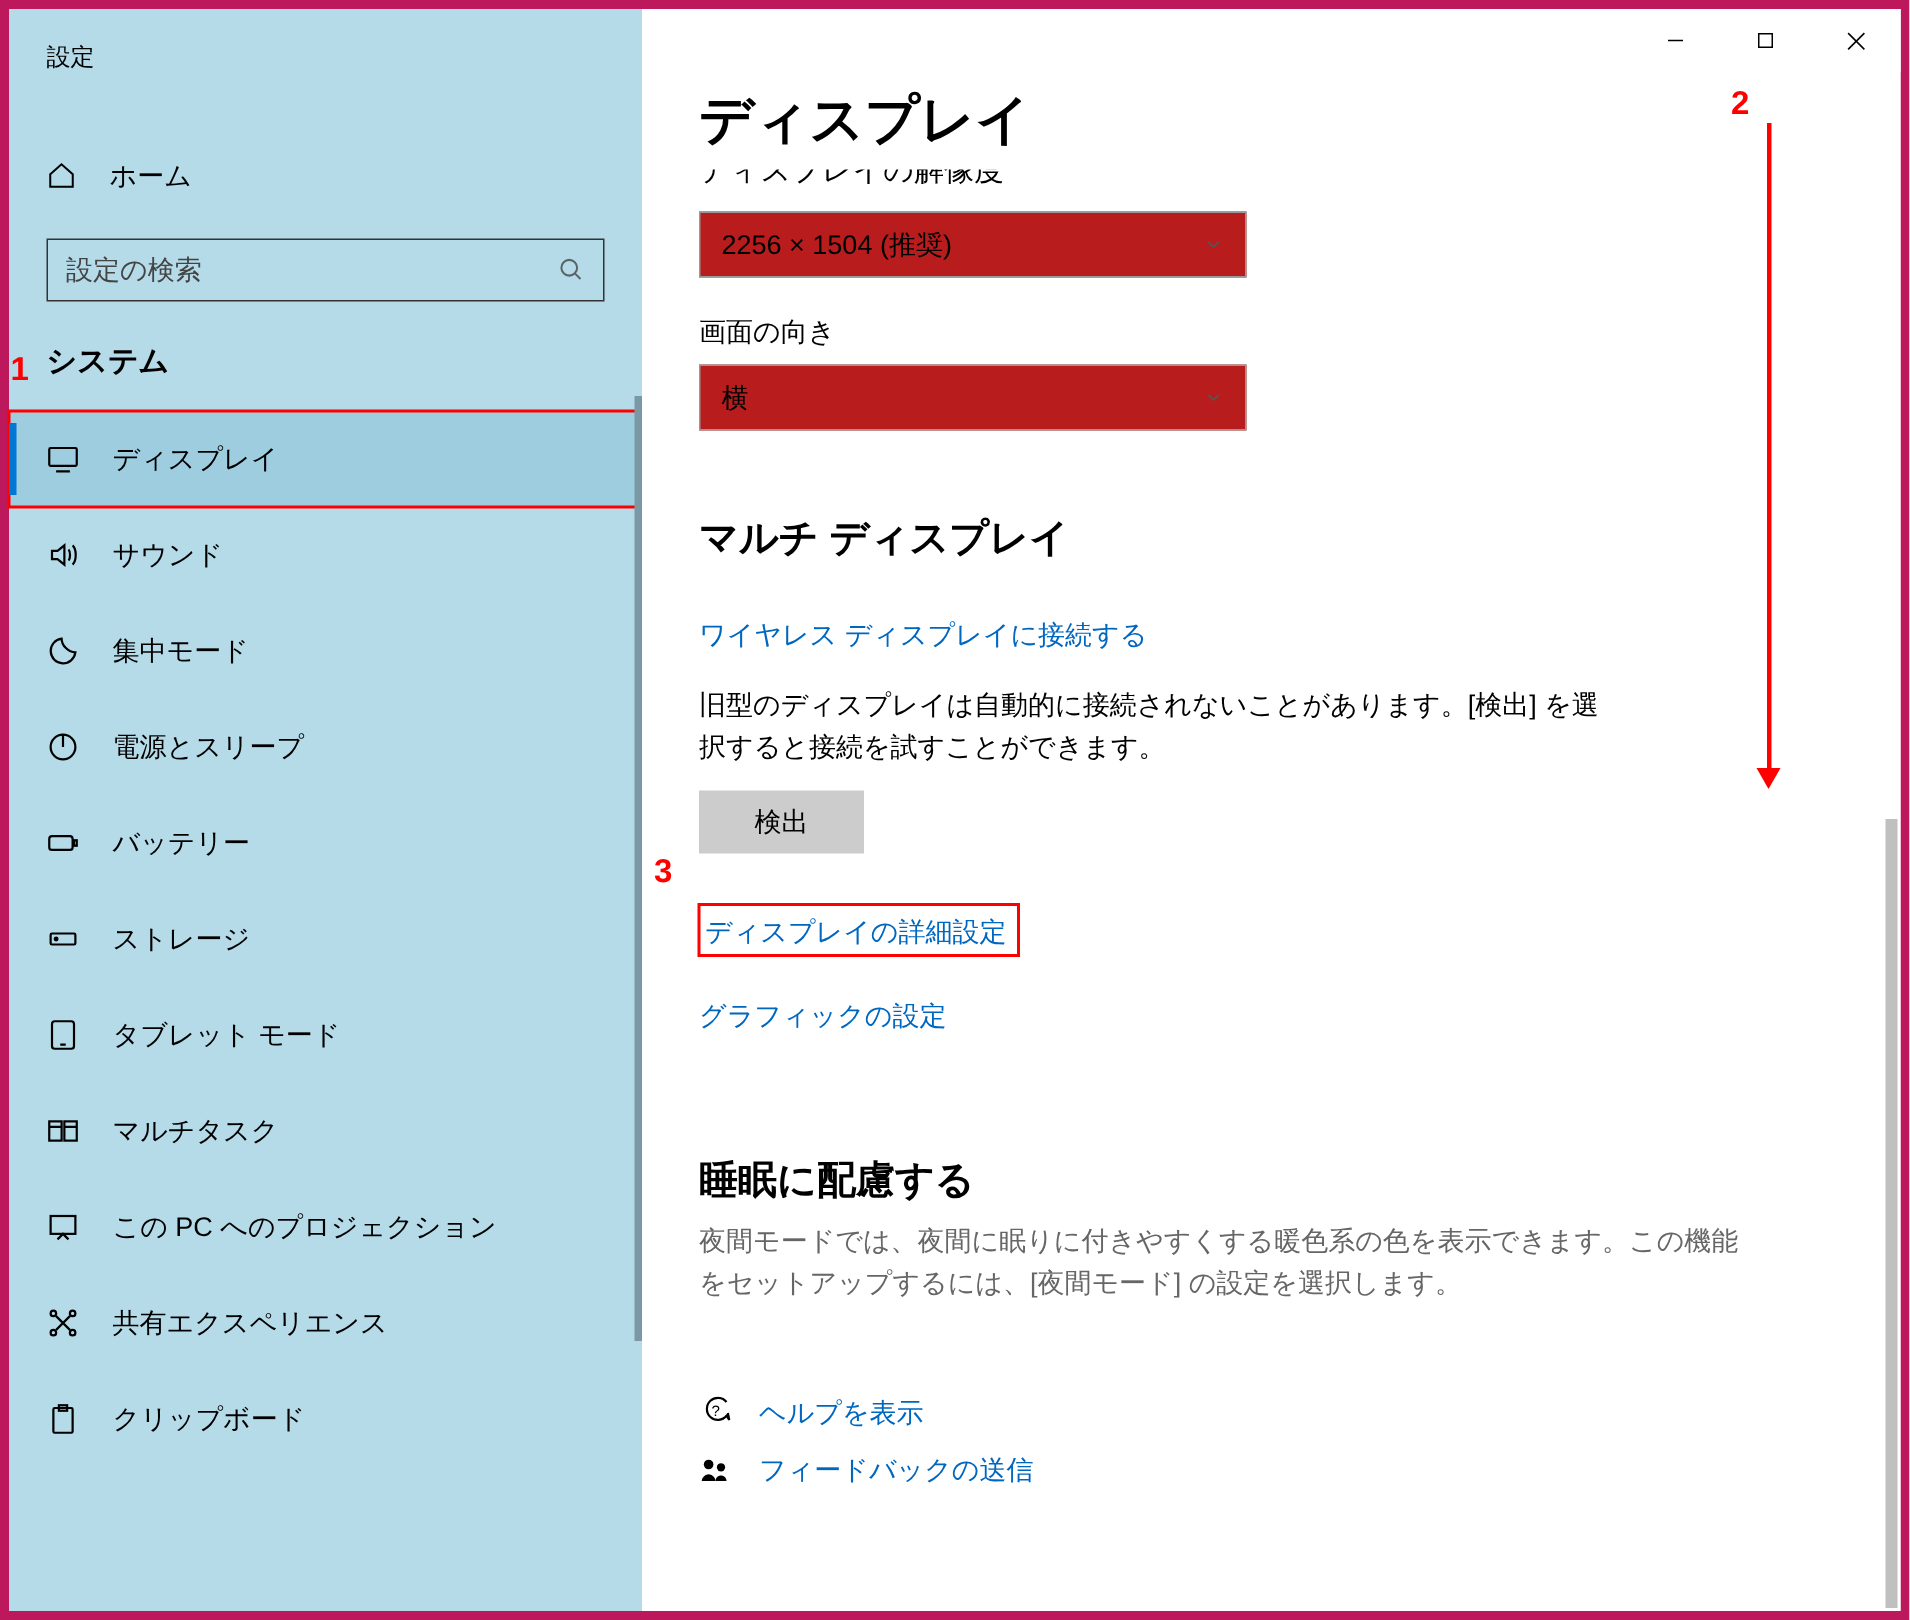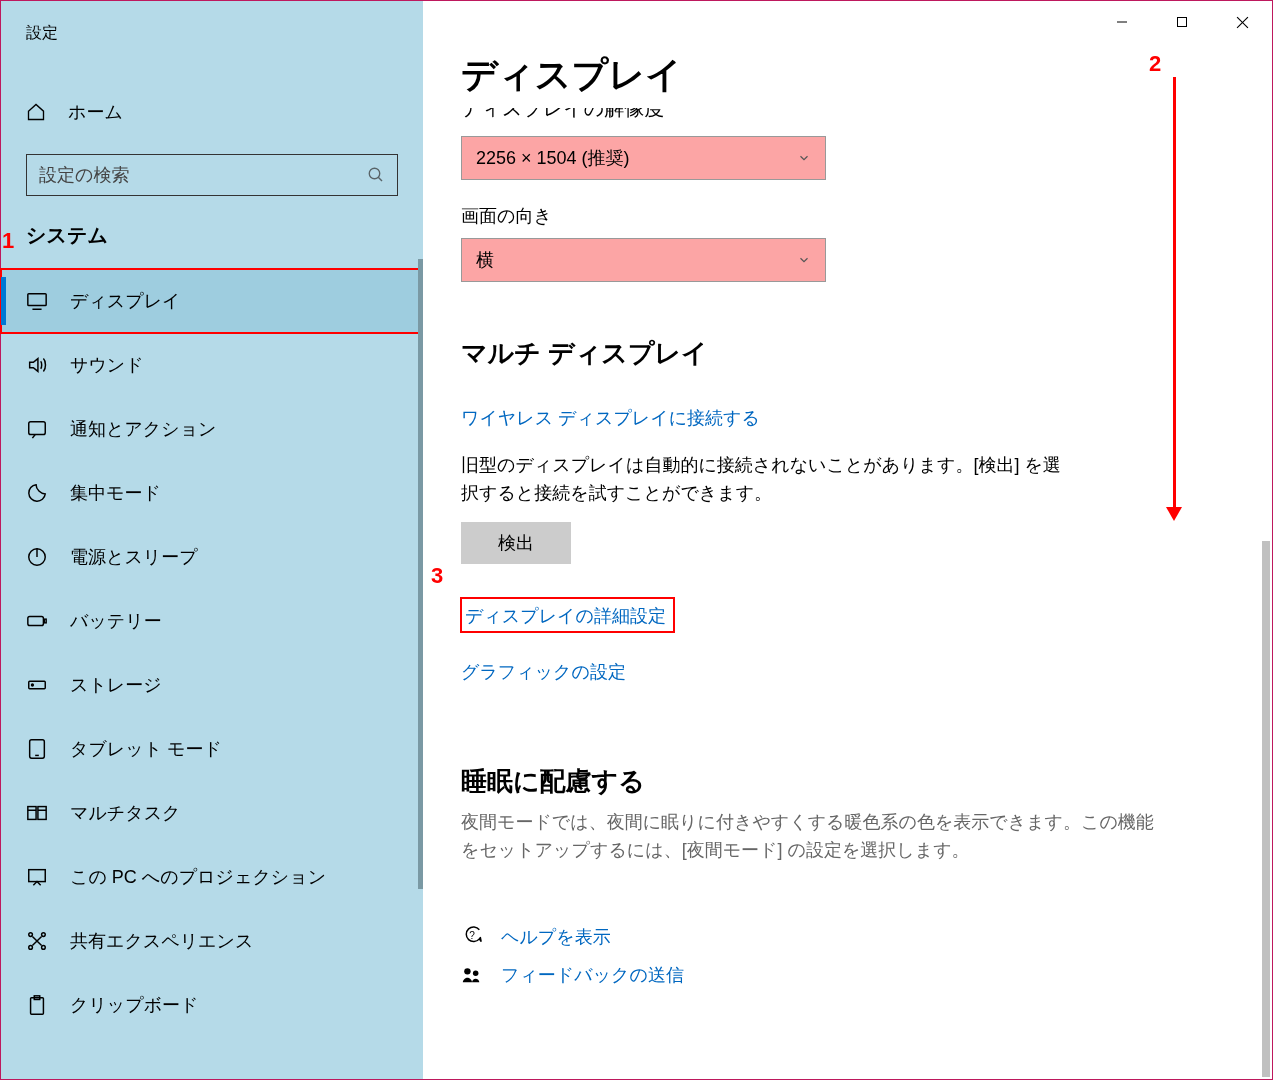--- a/index.html
+++ b/index.html
@@ -11,21 +11,21 @@
     width: 1273px;
     height: 1080px;
     overflow: hidden;
     position: relative;
   }
   .window {
     display: flex;
     width: 1273px;
     height: 1080px;
     position: relative;
-    border: 1px solid #be185d;
+    border: 6px solid #be185d;
   }
   .sidebar {
     width: 422px;
     background: #b5dae8;
     height: 100%;
     position: relative;
     display: flex;
     flex-direction: column;
   }
   .sidebar-scroll-indicator {
@@ -140,21 +140,21 @@
     margin-top: 8px;
     height: 18px;
     overflow: hidden;
     position: relative;
   }
   .truncated-top span { position: absolute; top: -13px; }
   .dropdown {
     width: 365px;
     height: 44px;
     border: 1px solid #999;
-    background: #fca5a5;
+    background: #b91c1c;
     display: flex;
     align-items: center;
     justify-content: space-between;
     padding: 0 14px;
     font-size: 18px;
     margin-top: 10px;
   }
   .chev { width: 14px; height: 14px; }
   .field-label { font-size: 18px; margin-top: 24px; }
   .section-heading {
@@ -270,29 +270,20 @@
               <path d="M4 9v6h4l5 4V5L8 9H4z"></path>
               <path d="M16 8c1.5 1.5 1.5 6.5 0 8"></path>
               <path d="M19 5c3 3 3 11 0 14"></path>
             </svg>
         </span>
         <span class="label">サウンド</span>
       </div>
       <div class="nav-item">
         <span class="icon">
           <svg width="22" height="22" viewBox="0 0 24 24" fill="none" stroke="#000" stroke-width="1.6">
-              <rect x="3" y="4" width="18" height="14" rx="2"></rect>
-              <path d="M7 22l3-4"></path>
-            </svg>
-        </span>
-        <span class="label">通知とアクション</span>
-      </div>
-      <div class="nav-item">
-        <span class="icon">
-          <svg width="22" height="22" viewBox="0 0 24 24" fill="none" stroke="#000" stroke-width="1.6">
               <path d="M21 13A9 9 0 1 1 11 3c0 5 5 10 10 10z"></path>
             </svg>
         </span>
         <span class="label">集中モード</span>
       </div>
       <div class="nav-item">
         <span class="icon">
           <svg width="22" height="22" viewBox="0 0 24 24" fill="none" stroke="#000" stroke-width="1.6">
               <circle cx="12" cy="12" r="9"></circle>
               <line x1="12" y1="3" x2="12" y2="12"></line>

